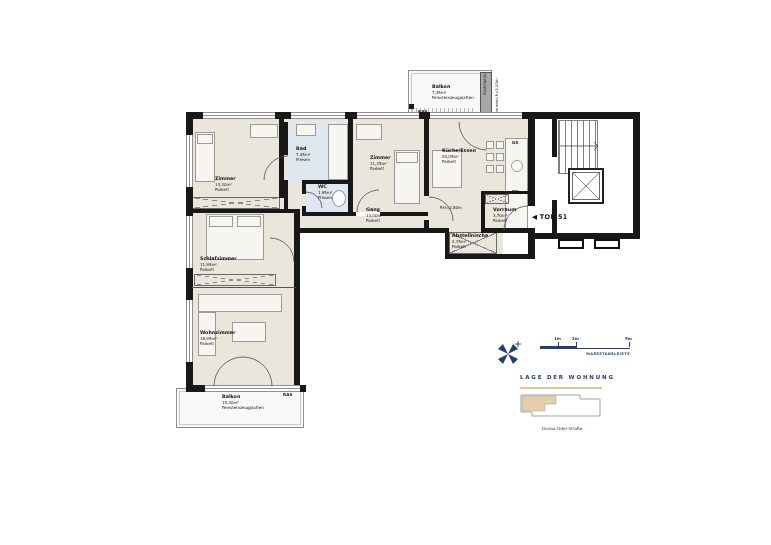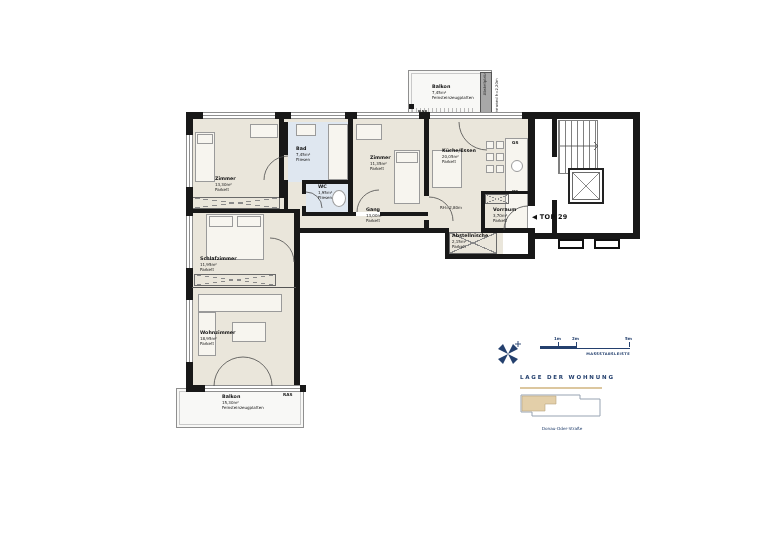--- a/index.html
+++ b/index.html
@@ -217,21 +217,21 @@
     <div class="n">Balkon</div>
     <div class="m">7,45m²</div>
     <div class="m">Feinsteinzeugplatten</div>
   </div>
   <div class="rlabel" style="left:222px;top:394px">
     <div class="n">Balkon</div>
     <div class="m">15,30m²</div>
     <div class="m">Feinsteinzeugplatten</div>
   </div>
 
-  <div class="abs top57" style="left:532px;top:213px">◀ TOP 29</div>
+  <div class="abs top57" style="left:532px;top:213px">◀ TOP 51</div>
 
   <svg style="left:494px;top:340px" width="28" height="28" viewBox="0 0 28 28">
     <g fill="#24406e">
       <path d="M14,14 L4,9 L9,4 Z"></path>
       <path d="M14,14 L19,4 L24,9 Z"></path>
       <path d="M14,14 L24,19 L19,24 Z"></path>
       <path d="M14,14 L9,24 L4,19 Z"></path>
     </g>
     <g stroke="#24406e" stroke-width="0.9">
       <line x1="21" y1="4" x2="27" y2="4"></line>

